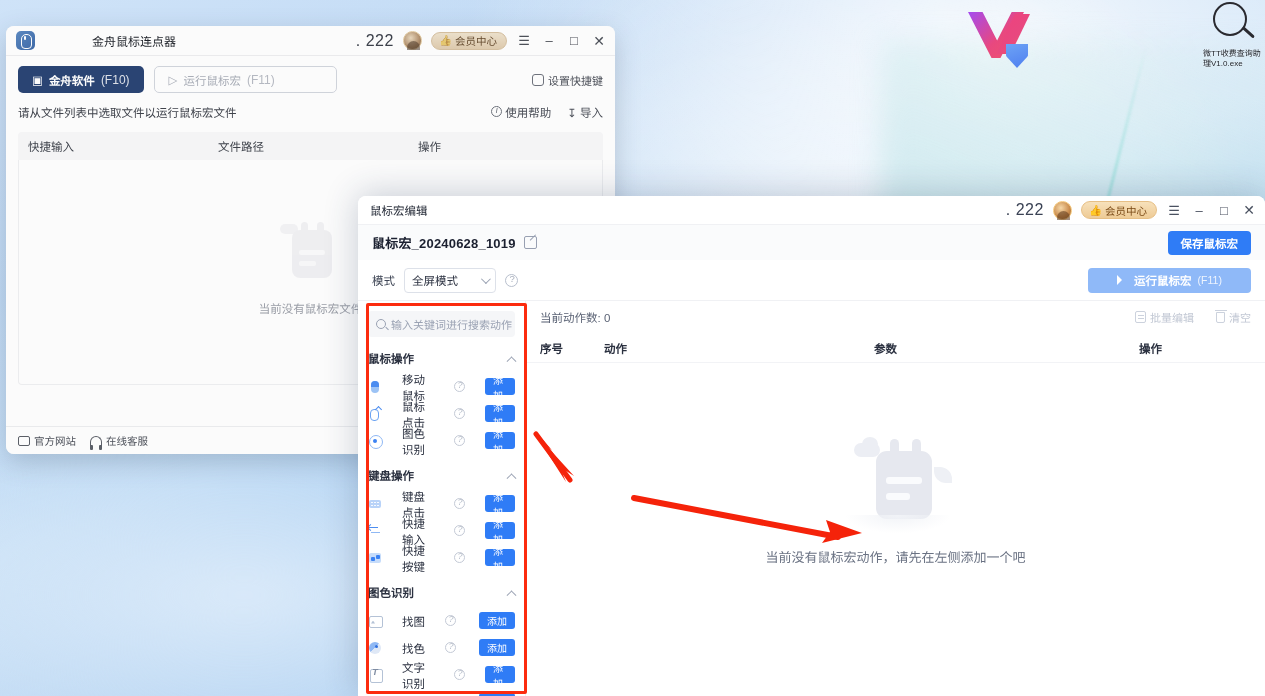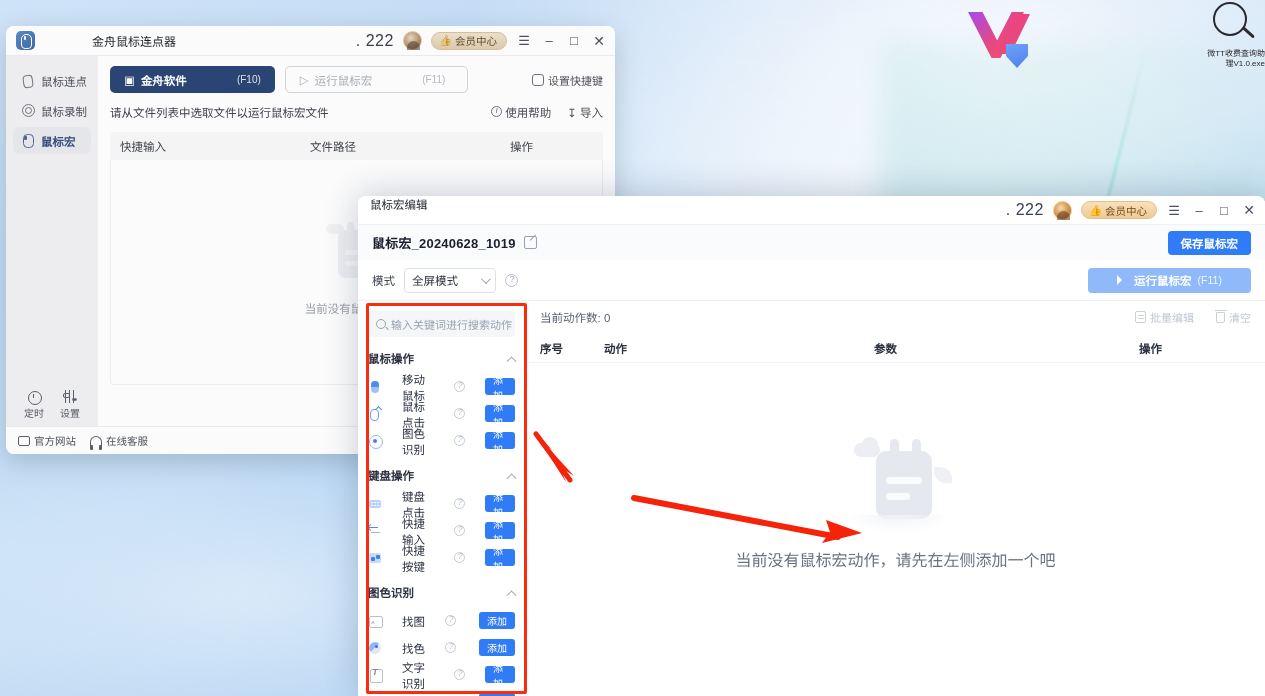--- a/index.html
+++ b/index.html
@@ -61,21 +61,21 @@
     clip-path: polygon(64% 0, 100% 0, 54% 100%, 20% 100%);
   }
   #brand .mark .dot {
     position:absolute; left:38px; top:32px; width:22px; height:24px;
     background: linear-gradient(160deg,#6da3f5,#4f7ff0);
     border-radius: 0 0 11px 11px / 0 0 14px 14px;
     clip-path: polygon(0 0,100% 0,100% 50%,50% 100%,0 50%);
   }
   #brand .btext { font-size: 33px; font-weight: 700; color: #1b1b22; letter-spacing: 2px; }
 
-  #deskicon { position: absolute; left: 1203px; top: 2px; width: 62px; text-align:right; }
+  #deskicon { position: absolute; left: 1203px; top: 2px; width: 62px; text-align:left; }
   #deskicon .glass { width: 46px; height: 46px; margin: 0 auto; position: relative; }
   #deskicon .glass .ring { position:absolute; left:2px; top:0; width:34px; height:34px; border:2.5px solid #2a2a30; border-radius:50%; }
   #deskicon .glass .hdl { position:absolute; left:30px; top:29px; width:15px; height:2.6px; background:#2a2a30; transform: rotate(42deg); border-radius:2px;}
   #deskicon .lbl { margin-top:1px; font-size:8px; line-height:10px; color:#20242b; text-shadow:0 0 2px rgba(255,255,255,.8); word-break:break-all; }
 
   
   #winA {
     position: absolute; left: 6px; top: 26px; width: 609px; height: 428px;
     background: #f4f5f7; border-radius: 8px;
     box-shadow: 0 8px 26px rgba(40,60,90,.22);
@@ -145,21 +145,21 @@
   #winA .main { flex:1; background:#fff; padding: 10px 12px 0 12px; position:relative;}
   .rowbtns { display:flex; align-items:center; gap:10px; }
   .btn-primary {
     height:27px; padding:0 14px; border-radius:5px; background:#17479e; color:#fff;
     font-size:11.5px; display:flex; align-items:center; gap:6px; font-weight:600;
   }
   .btn-ghost {
     height:27px; padding:0 14px; border-radius:5px; border:1px solid #cfd6e4; color:#a8b0c2;
     font-size:11.5px; display:flex; align-items:center; gap:6px; background:#fff;
   }
-  .btn-ghost .f, .btn-primary .f { font-size:10px; opacity:.85; font-weight:400;margin-left:44px;}
+  .btn-ghost .f, .btn-primary .f { font-size:12px; opacity:.85; font-weight:400;}
   .hotkey { margin-left:auto; font-size:11px; color:#4a5162; display:flex; align-items:center; gap:4px;}
   .sq{width:12px;height:12px;border:1.3px solid #6c7486;border-radius:3px;display:inline-block;}
   .hintrow { margin-top:11px; display:flex; align-items:center; font-size:11.5px; color:#3d4454;}
   .hintrow .right{margin-left:auto;display:flex;gap:16px;align-items:center;color:#4a5162;}
   .circ{width:11px;height:11px;border:1.2px solid #6c7486;border-radius:50%;display:inline-block;position:relative;margin-right:3px;}
   .circ::after{content:"i";position:absolute;left:3.6px;top:-1.6px;font-size:9px;color:#6c7486;}
   .thead {
     margin-top:12px; height:28px; background:#f7f8fa; border-radius:4px 4px 0 0;
     display:flex; align-items:center; font-size:11.5px; color:#3d4454;
   }
@@ -187,21 +187,21 @@
   .ico-spk::before{content:"";position:absolute;left:0;top:3px;width:0;height:0;border:4px solid transparent;border-right-color:#5a6070;}
   .ico-spk::after{content:"";position:absolute;left:7px;top:2px;width:5px;height:6px;border-right:1.3px solid #5a6070;border-radius:0 5px 5px 0;}
 
   
   #winB {
     position:absolute; left:358px; top:196px; width:907px; height:500px;
     background:#fff; border-radius:8px 8px 0 0;
     box-shadow: 0 -2px 34px rgba(35,55,90,.24);
     overflow:hidden;
   }
-  #winB .tbar{height:28px;background:#fff;display:flex;padding:0 8px 0 12px;}
+  #winB .tbar{height:28px;background:#fff;display:flex;align-items:center;padding:0 8px 0 12px;}
   #winB .wtitle{font-size:11.5px;color:#1d2330;font-weight:500;}
   #winB .subhdr{
     height:36px;background:#fafbfc;display:flex;align-items:center;padding:0 14px;border-top:1px solid #f0f1f4;
   }
   .macroname{font-size:13px;font-weight:700;color:#1b2030;letter-spacing:.2px;}
   .editicon{width:14px;height:14px;margin-left:8px;position:relative;}
   .editicon::before{content:"";position:absolute;left:0;top:0;width:11px;height:11px;border:1.2px solid #98a0b2;border-radius:2px;}
   .editicon::after{content:"";position:absolute;left:5px;top:1.5px;width:8px;height:1.4px;background:#98a0b2;transform:rotate(-45deg);}
   .saveBtn{
     margin-left:auto;height:24px;padding:0 13px;border-radius:4px;background:#2f7cf6;color:#fff;
@@ -294,21 +294,21 @@
   .emptyB .ill{width:112px;height:104px;margin:0 auto 14px;position:relative;}
   .emptyB .ill .card{position:absolute;left:36px;top:22px;width:56px;height:68px;background:#e6e8ef;border-radius:11px;}
   .emptyB .ill .pin{position:absolute;top:10px;width:9px;height:20px;background:#e6e8ef;border-radius:5px;}
   .emptyB .ill .pin.l{left:50px;} .emptyB .ill .pin.r{left:72px;}
   .emptyB .ill .ln{position:absolute;left:46px;background:#fafbfd;border-radius:3px;height:7px;}
   .emptyB .ill .ln1{top:48px;width:36px;} .emptyB .ill .ln2{top:64px;width:24px;}
   .emptyB .ill .cloud{position:absolute;left:14px;top:14px;width:26px;height:14px;background:#eceef4;border-radius:14px;}
   .emptyB .ill .cloud2{position:absolute;left:22px;top:8px;width:16px;height:14px;background:#eceef4;border-radius:50%;}
   .emptyB .ill .leaf{position:absolute;left:94px;top:38px;width:18px;height:16px;background:#eef0f5;border-radius:0 12px 0 12px;}
   .emptyB .ill .ground{position:absolute;left:6px;top:86px;width:104px;height:18px;background:radial-gradient(ellipse at 50% 0%, #f1f3f7 0%, rgba(255,255,255,0) 72%);}
-  .emptyB .txt{font-size:16px;color:#6a7283;}
+  .emptyB .txt{font-size:13px;color:#6a7283;}
 
   
   .redbox{
     position:absolute;border:3px solid #fc2b0e;border-radius:2px;pointer-events:none;z-index:40;
   }
   .arrow{position:absolute;z-index:41;pointer-events:none;}
 </style>
 </head>
 <body>
 
@@ -348,45 +348,20 @@
           <span>会员中心</span>
         </div>
         <div class="wbtn">☰</div>
         <div class="wbtn">–</div>
         <div class="wbtn">□</div>
         <div class="wbtn close">✕</div>
       </div>
     </div>
 
     <div class="body">
-      <div class="side">
-        <div class="sideitem">
-          <span class="si click"></span>
-          <span>鼠标连点</span>
-        </div>
-        <div class="sideitem">
-          <span class="si rec"></span>
-          <span>鼠标录制</span>
-        </div>
-        <div class="sideitem on">
-          <span class="si macro"></span>
-          <span>鼠标宏</span>
-        </div>
-
-        <div class="bottomnav">
-          <div class="bnav">
-            <div class="bi timer"></div>
-            <span>定时</span>
-          </div>
-          <div class="bnav">
-            <div class="bi cfg"></div>
-            <span>设置</span>
-          </div>
-        </div>
-      </div>
 
       <div class="main">
         <div class="rowbtns">
           <div class="btn-primary">
             <span>▣</span>
             <span>金舟软件</span>
             <span class="f">(F10)</span>
           </div>
           <div class="btn-ghost" style="width:183px;">
             <span>▷</span>

